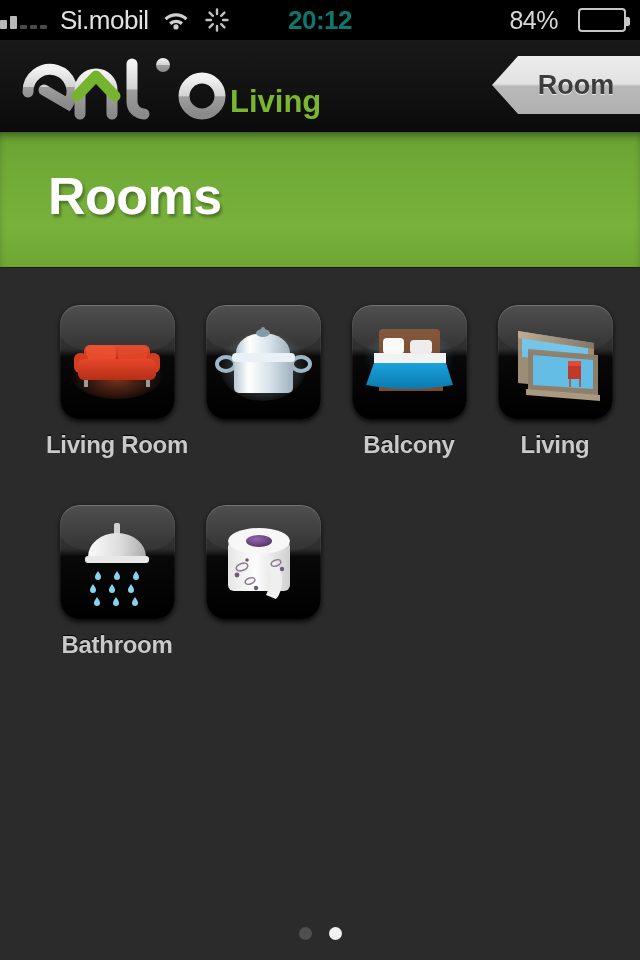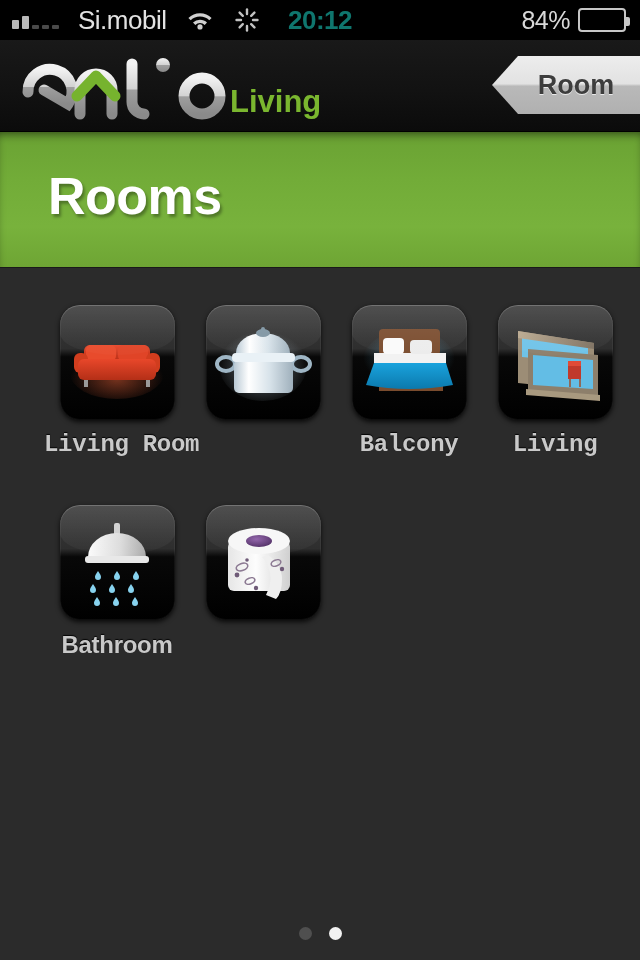--- a/index.html
+++ b/index.html
@@ -9,35 +9,35 @@
     font-family:"Liberation Sans", sans-serif;
     overflow:hidden;
   }
   #screen { position:relative; width:640px; height:960px; background:#2b2b2b; }
 
   
   .statusbar {
     position:absolute; top:0; left:0; width:640px; height:40px;
     background:#000; display:flex; align-items:center;
   }
-  .sb-left { display:flex; align-items:center; gap:19px; padding-left:12px; }
+  .sb-left { display:flex; align-items:center; gap:13px; }
   .signal { display:flex; align-items:flex-end; gap:3px; height:18px; }
   .signal i { display:block; width:7px; background:#b9b9b9; border-radius:1px; }
   .signal i.b1 { height:9px; }
   .signal i.b2 { height:13px; }
   .signal i.dim { background:#4a4a4a; height:4px; }
   .carrier { color:#e2e2e2; font-size:26px; letter-spacing:-0.5px; }
   .wifi { width:30px; height:22px; position:relative; }
   .spinner { width:26px; height:26px; position:relative; }
   .sb-time {
     position:absolute; left:0; right:0; text-align:center;
     color:#0f766e; font-size:26px; font-weight:bold; letter-spacing:-0.5px;
   }
   .sb-right {
-    margin-left:auto; display:flex; align-items:center; gap:8px; padding-right:14px;
+    margin-left:auto; display:flex; align-items:center; gap:20px; padding-right:14px;
   }
   .battpct { color:#d8d8d8; font-size:25px; letter-spacing:-0.5px; }
   .batt {
     width:48px; height:24px; border:2px solid #c6c6c6; border-radius:4px;
     position:relative; padding:2px;
   }
   .batt:after {
     content:""; position:absolute; right:-6px; top:7px; width:4px; height:9px;
     background:#c6c6c6; border-radius:0 2px 2px 0;
   }
@@ -77,21 +77,21 @@
     color:#ffffff; font-size:52px; font-weight:bold; letter-spacing:-0.5px;
     text-shadow:2px 3px 3px rgba(0,0,0,.33);
   }
 
   
   .grid {
     position:absolute; top:268px; left:0; width:640px; height:640px;
     background:#2b2b2b;
   }
   .row { position:absolute; left:0; width:640px; height:200px; }
-  .row.r1 { top:37px;font-family:Liberation Mono, monospace; }
+  .row.r1 { top:37px; }
   .row.r2 { top:237px; }
 
   .cell { position:absolute; width:146px; top:0; text-align:center; }
   .cell.c0 { left:44px; }
   .cell.c1 { left:190px; }
   .cell.c2 { left:336px; }
   .cell.c3 { left:482px; }
 
   .tile {
     width:115px; height:115px; margin:0 auto;

